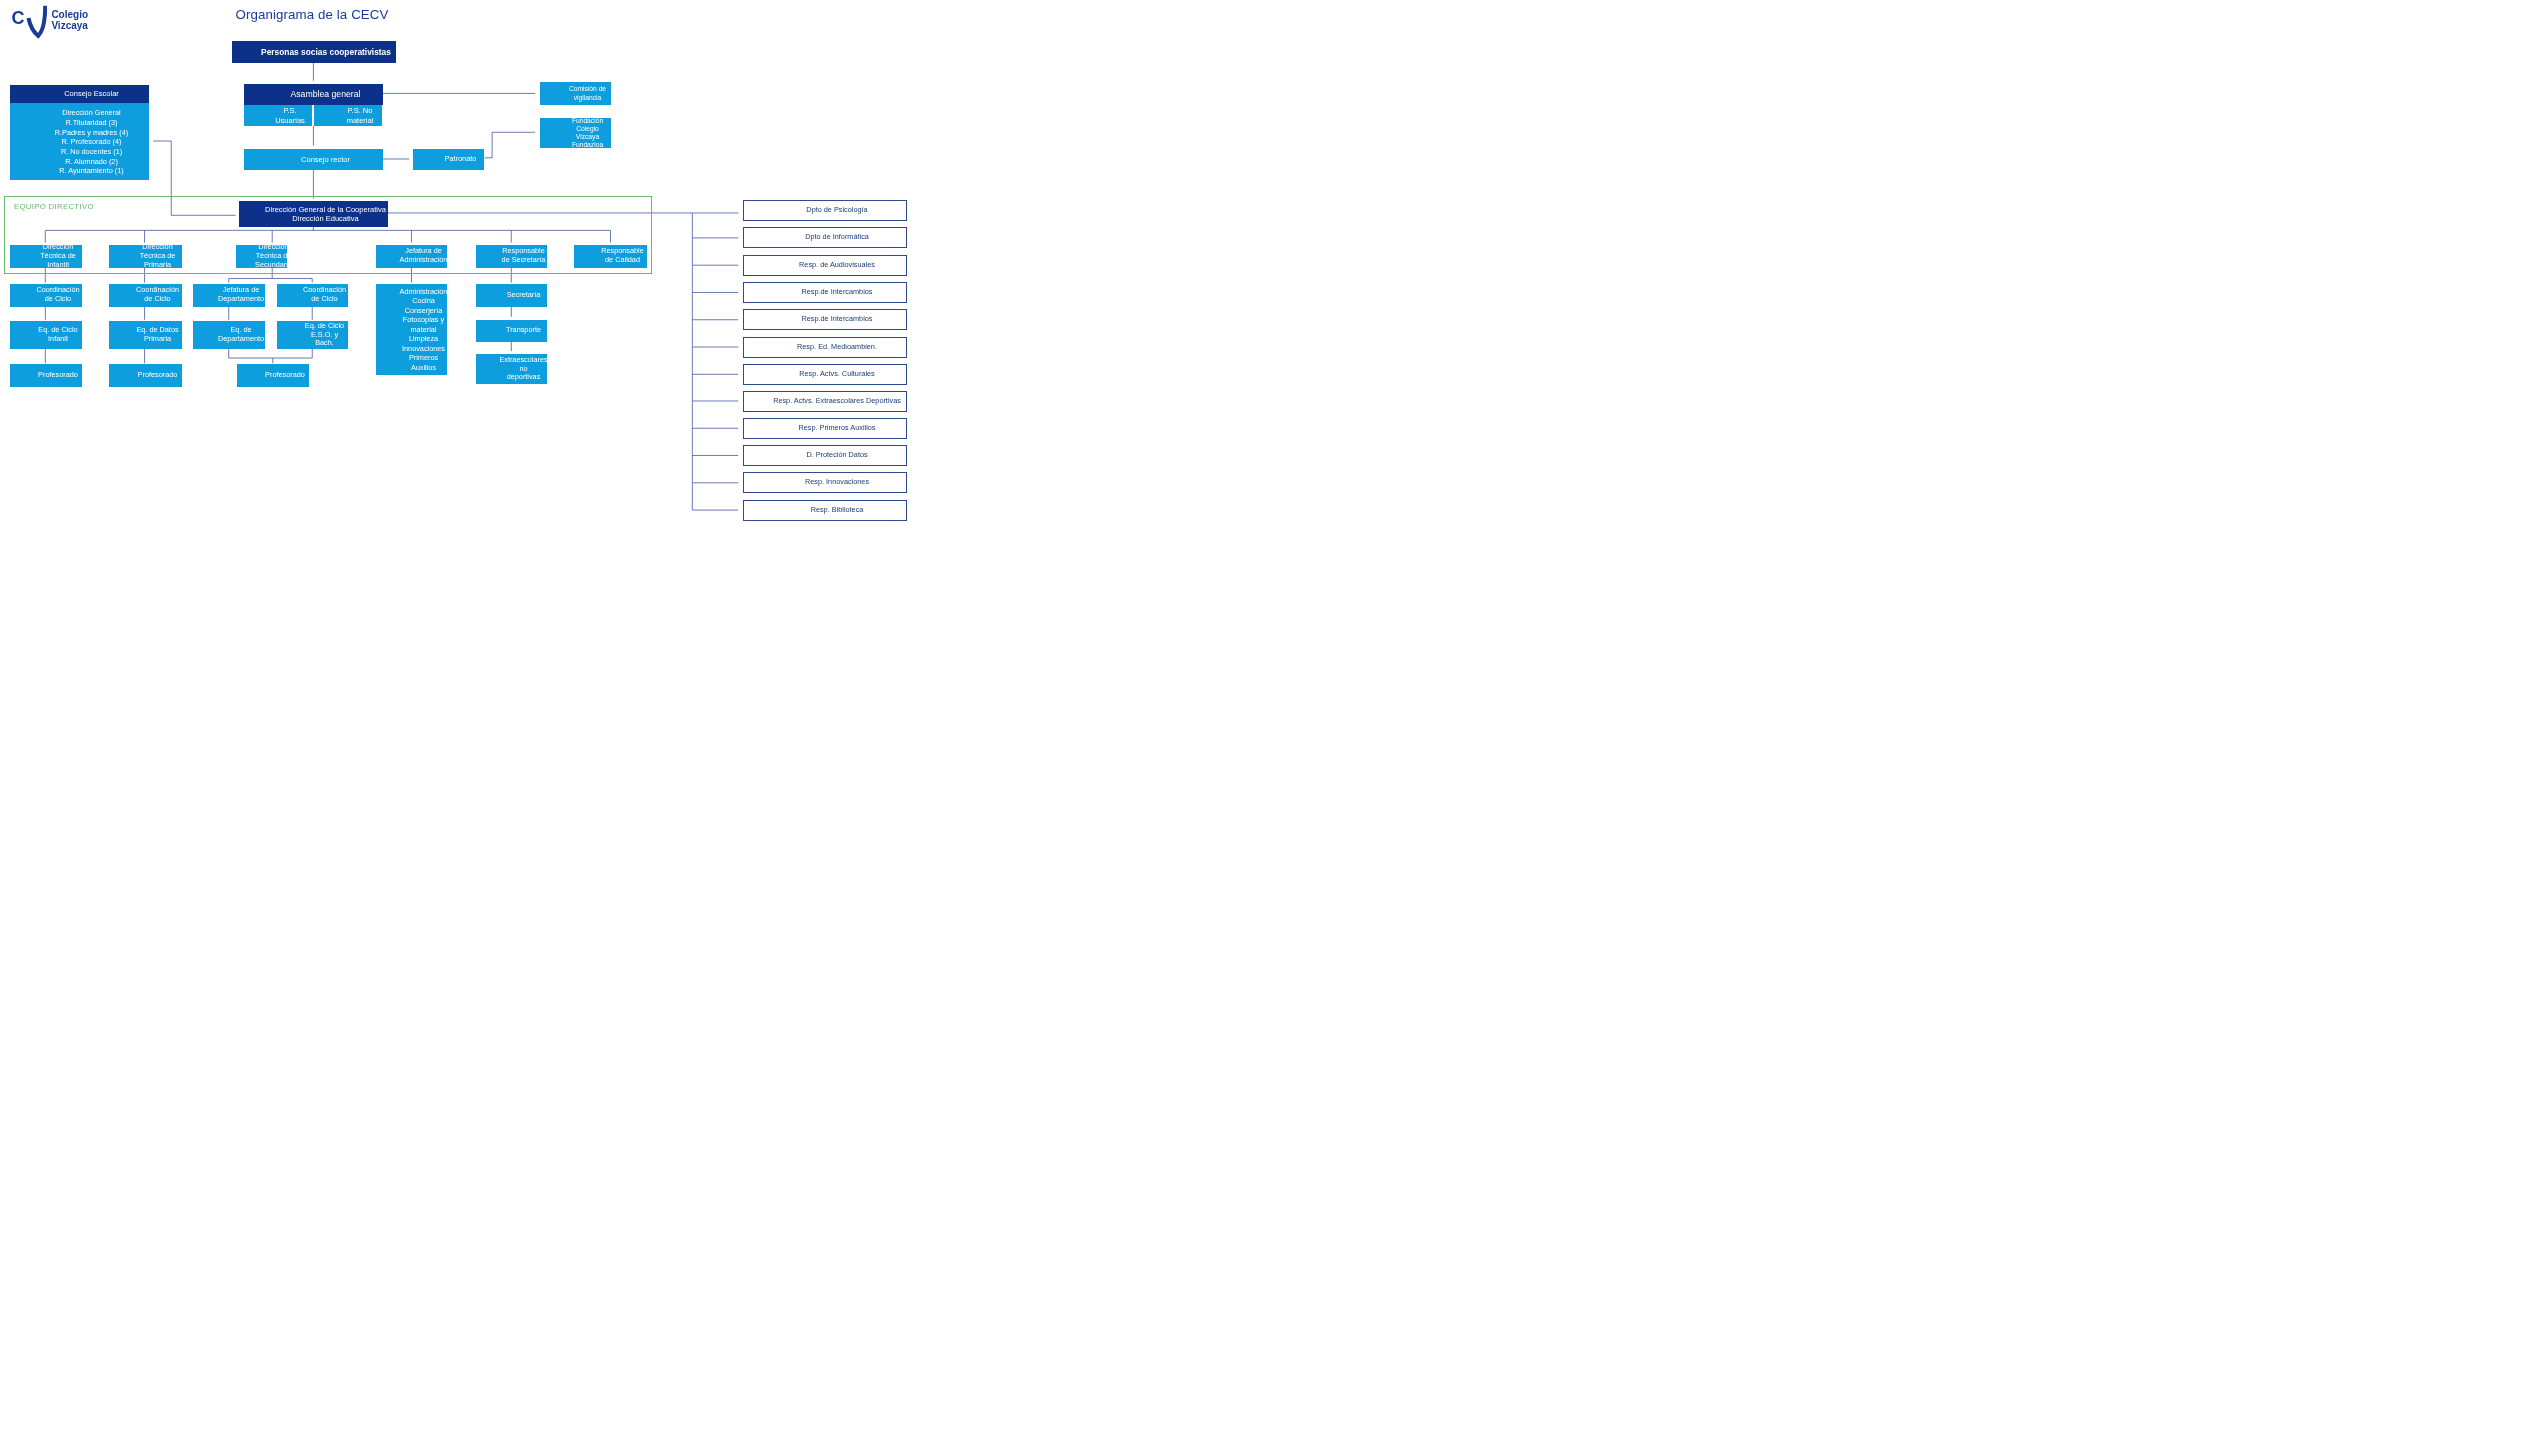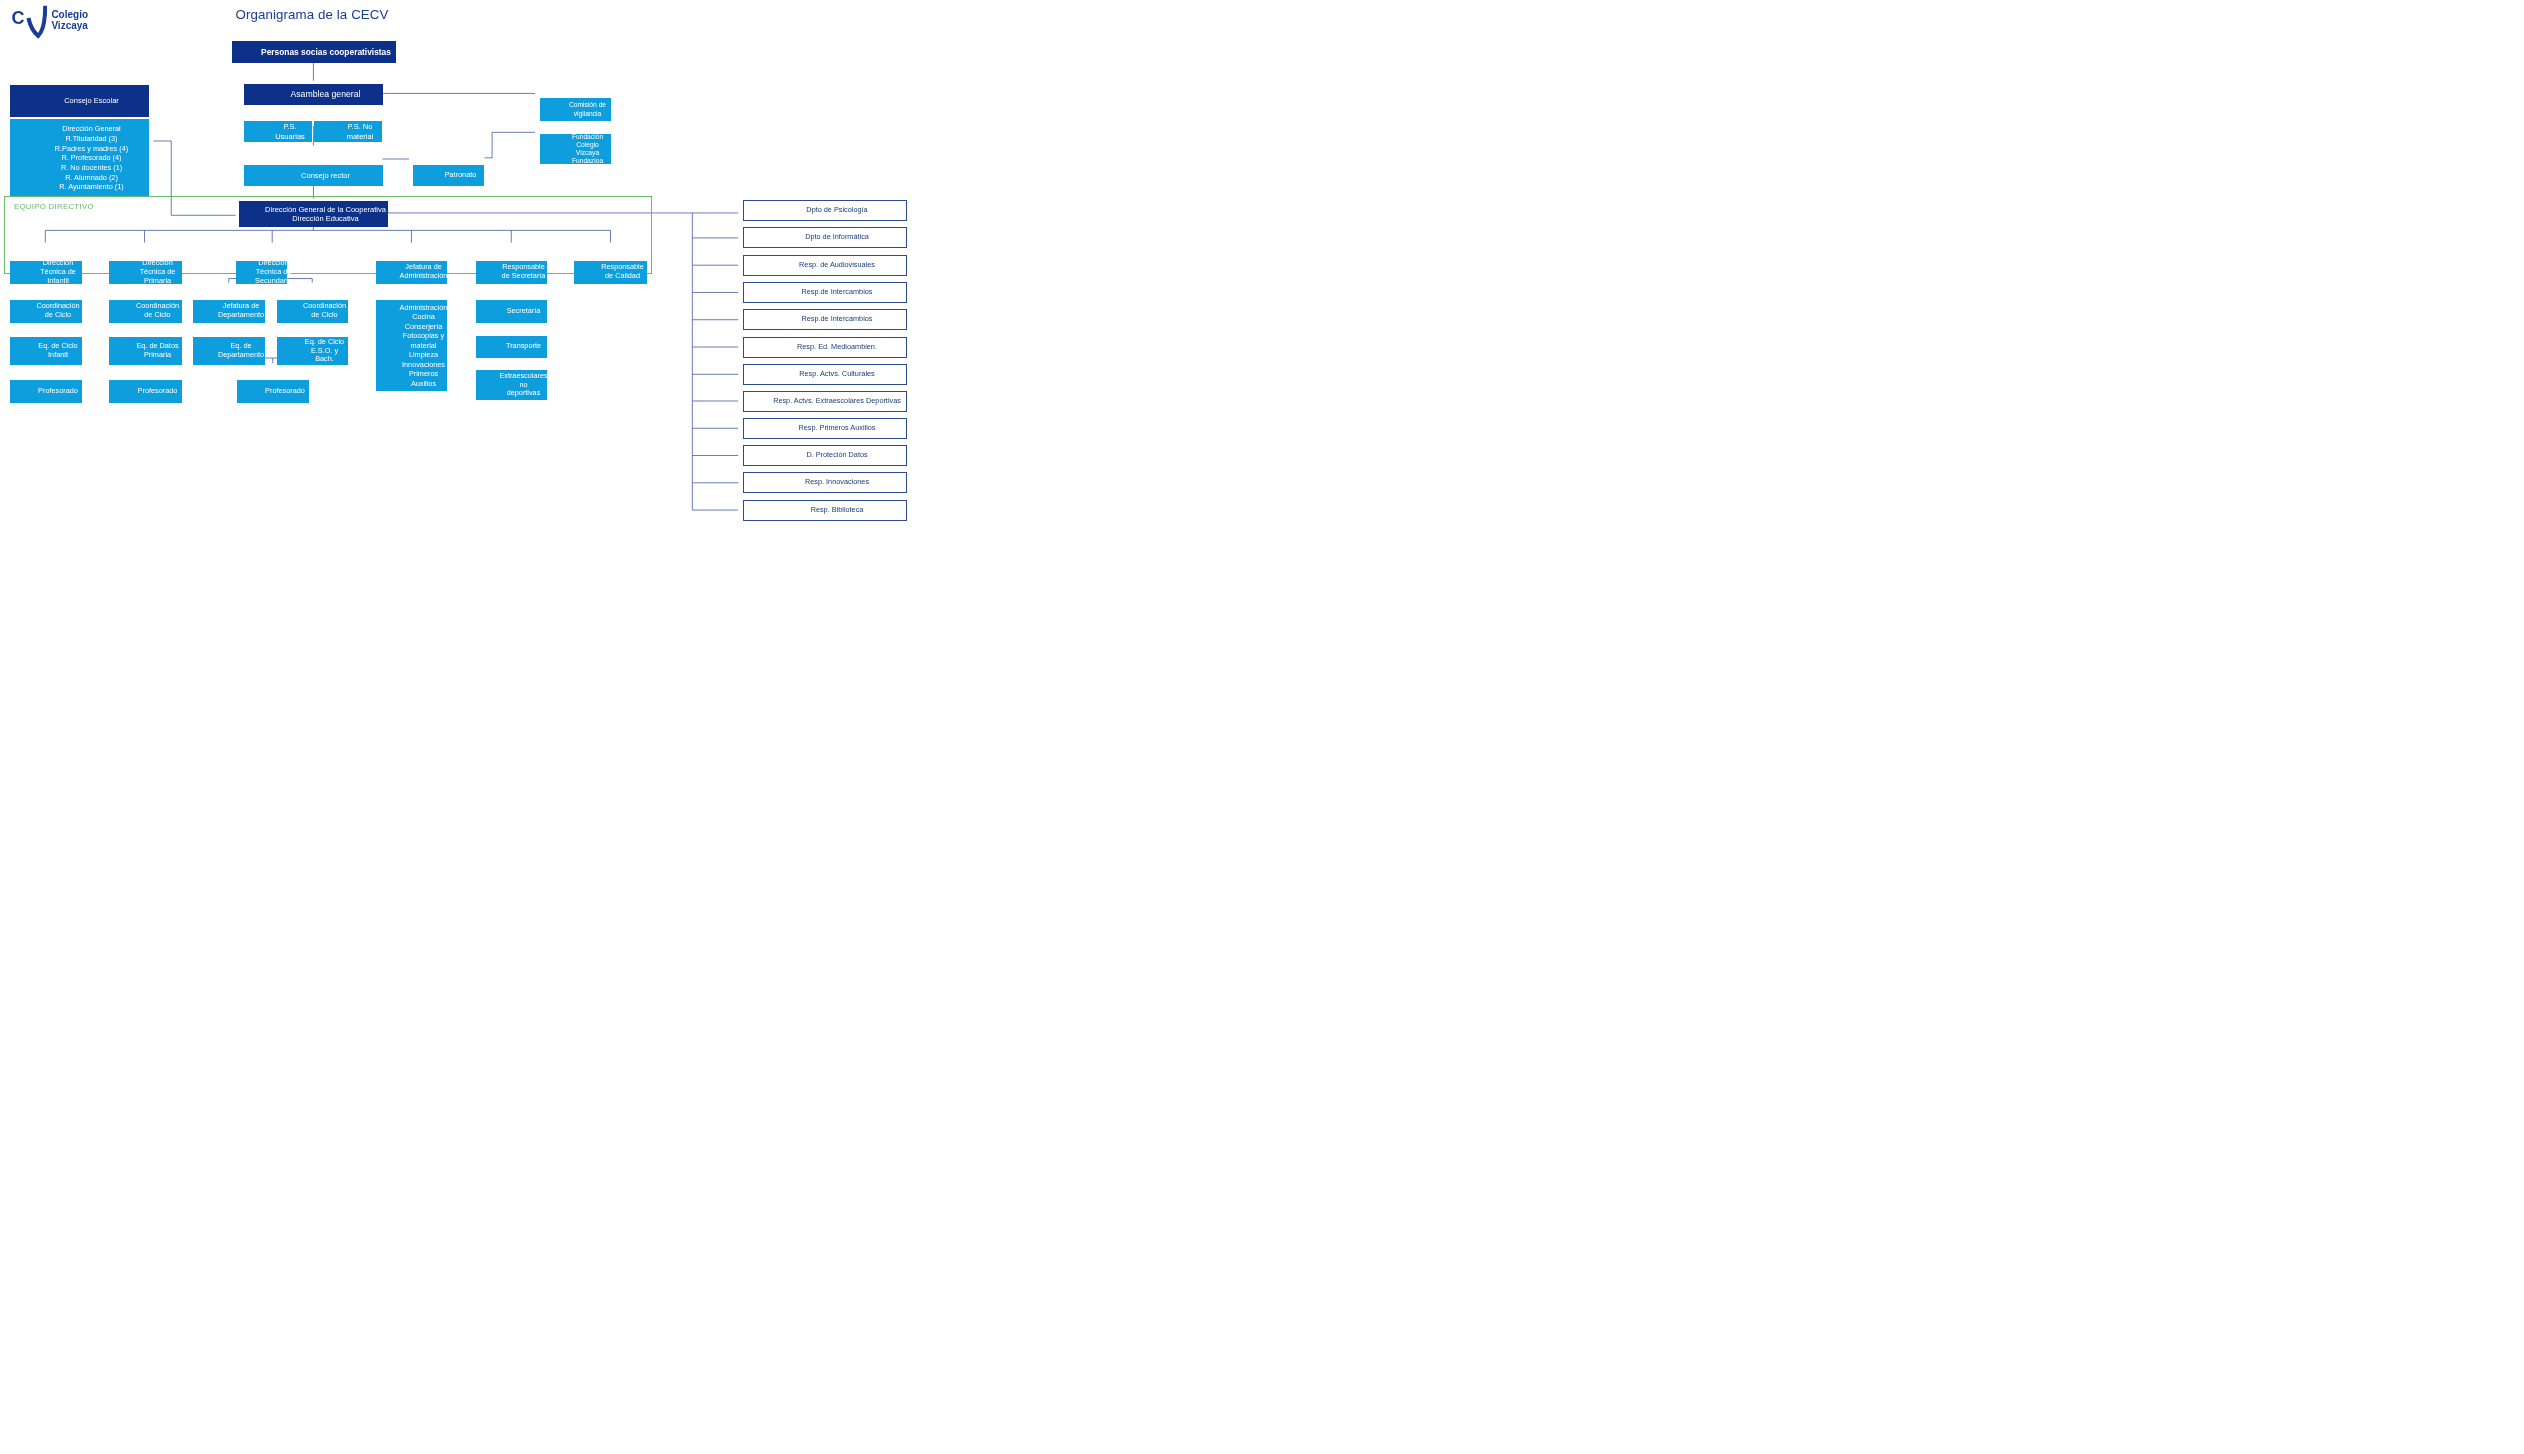--- a/index.html
+++ b/index.html
@@ -6,21 +6,21 @@
     --navy:#0d3189; --blue:#0f9edd; --green:#66bb6f; --line:#3a539b;
     --marker:#1c3a7c; --black-line:#3c3c3c; --black-marker:#111111;
     --title-text:#193c96; --panel-border:#2e4a8f; --panel-text:#1b3d78;
   }
   *{margin:0;padding:0;box-sizing:border-box;}
   body{background:#ffffff;font-family:"Liberation Sans",sans-serif;}
   #canvas{position:relative;width:910px;height:524px;background:#fff;overflow:hidden;}
   .bx{position:absolute;display:flex;flex-direction:column;align-items:center;justify-content:center;
       text-align:center;line-height:1.22;padding-left:24px;}
   .navy{background:var(--navy);color:#fff;}
-  .blue{background:var(--blue);color:#fff;margin-top:16px;}
+  .blue{background:var(--blue);color:#fff;}
   .white{background:#fff;border:0.9px solid var(--panel-border);color:var(--panel-text);font-size:7.3px;}
   .f12{font-size:7.3px;}
   .f13{font-size:7.5px;}
   .f15{font-size:8.7px;}
   .bl{display:block;}
   #title{position:absolute;left:196px;top:7px;width:232px;text-align:center;
          color:var(--title-text);font-size:13.3px;letter-spacing:0.1px;}
   #logo{position:absolute;left:11.6px;top:3.5px;display:flex;align-items:flex-start;}
   #logo .cletter{color:var(--title-text);font-size:18px;font-weight:bold;margin-top:4.1px;}
   #logo svg{margin-left:1.2px;}
@@ -28,21 +28,21 @@
                font-size:10px;font-weight:bold;line-height:1.18;}
   #eqframe{position:absolute;left:4.1px;top:196px;width:648px;height:78px;
            border:1.7px solid var(--green);}
   #eqlabel{position:absolute;left:14px;top:202px;color:var(--green);font-size:7.8px;letter-spacing:0.3px;}
   #wires{position:absolute;left:0;top:0;width:910px;height:524px;pointer-events:none;}
   #wires path{fill:none;}
   .ln{stroke:var(--line);stroke-width:1.3;}
   .lnk{stroke:var(--black-line);stroke-width:1.2;}
   .mkn{fill:var(--marker);}
   .mkb{fill:var(--black-marker);}
-  .cehead{position:absolute;left:10px;top:85px;width:139px;height:32px;}
+  .cehead{position:absolute;left:10px;top:85px;width:139px;height:18px;}
   .cebody{position:absolute;left:10px;top:103px;width:139px;height:77px;
           padding-top:5.2px;line-height:9.7px;}
   .sb{font-weight:600;}
 </style>
 </head>
 <body>
 
 <div id="canvas">
 
   <div id="logo">

